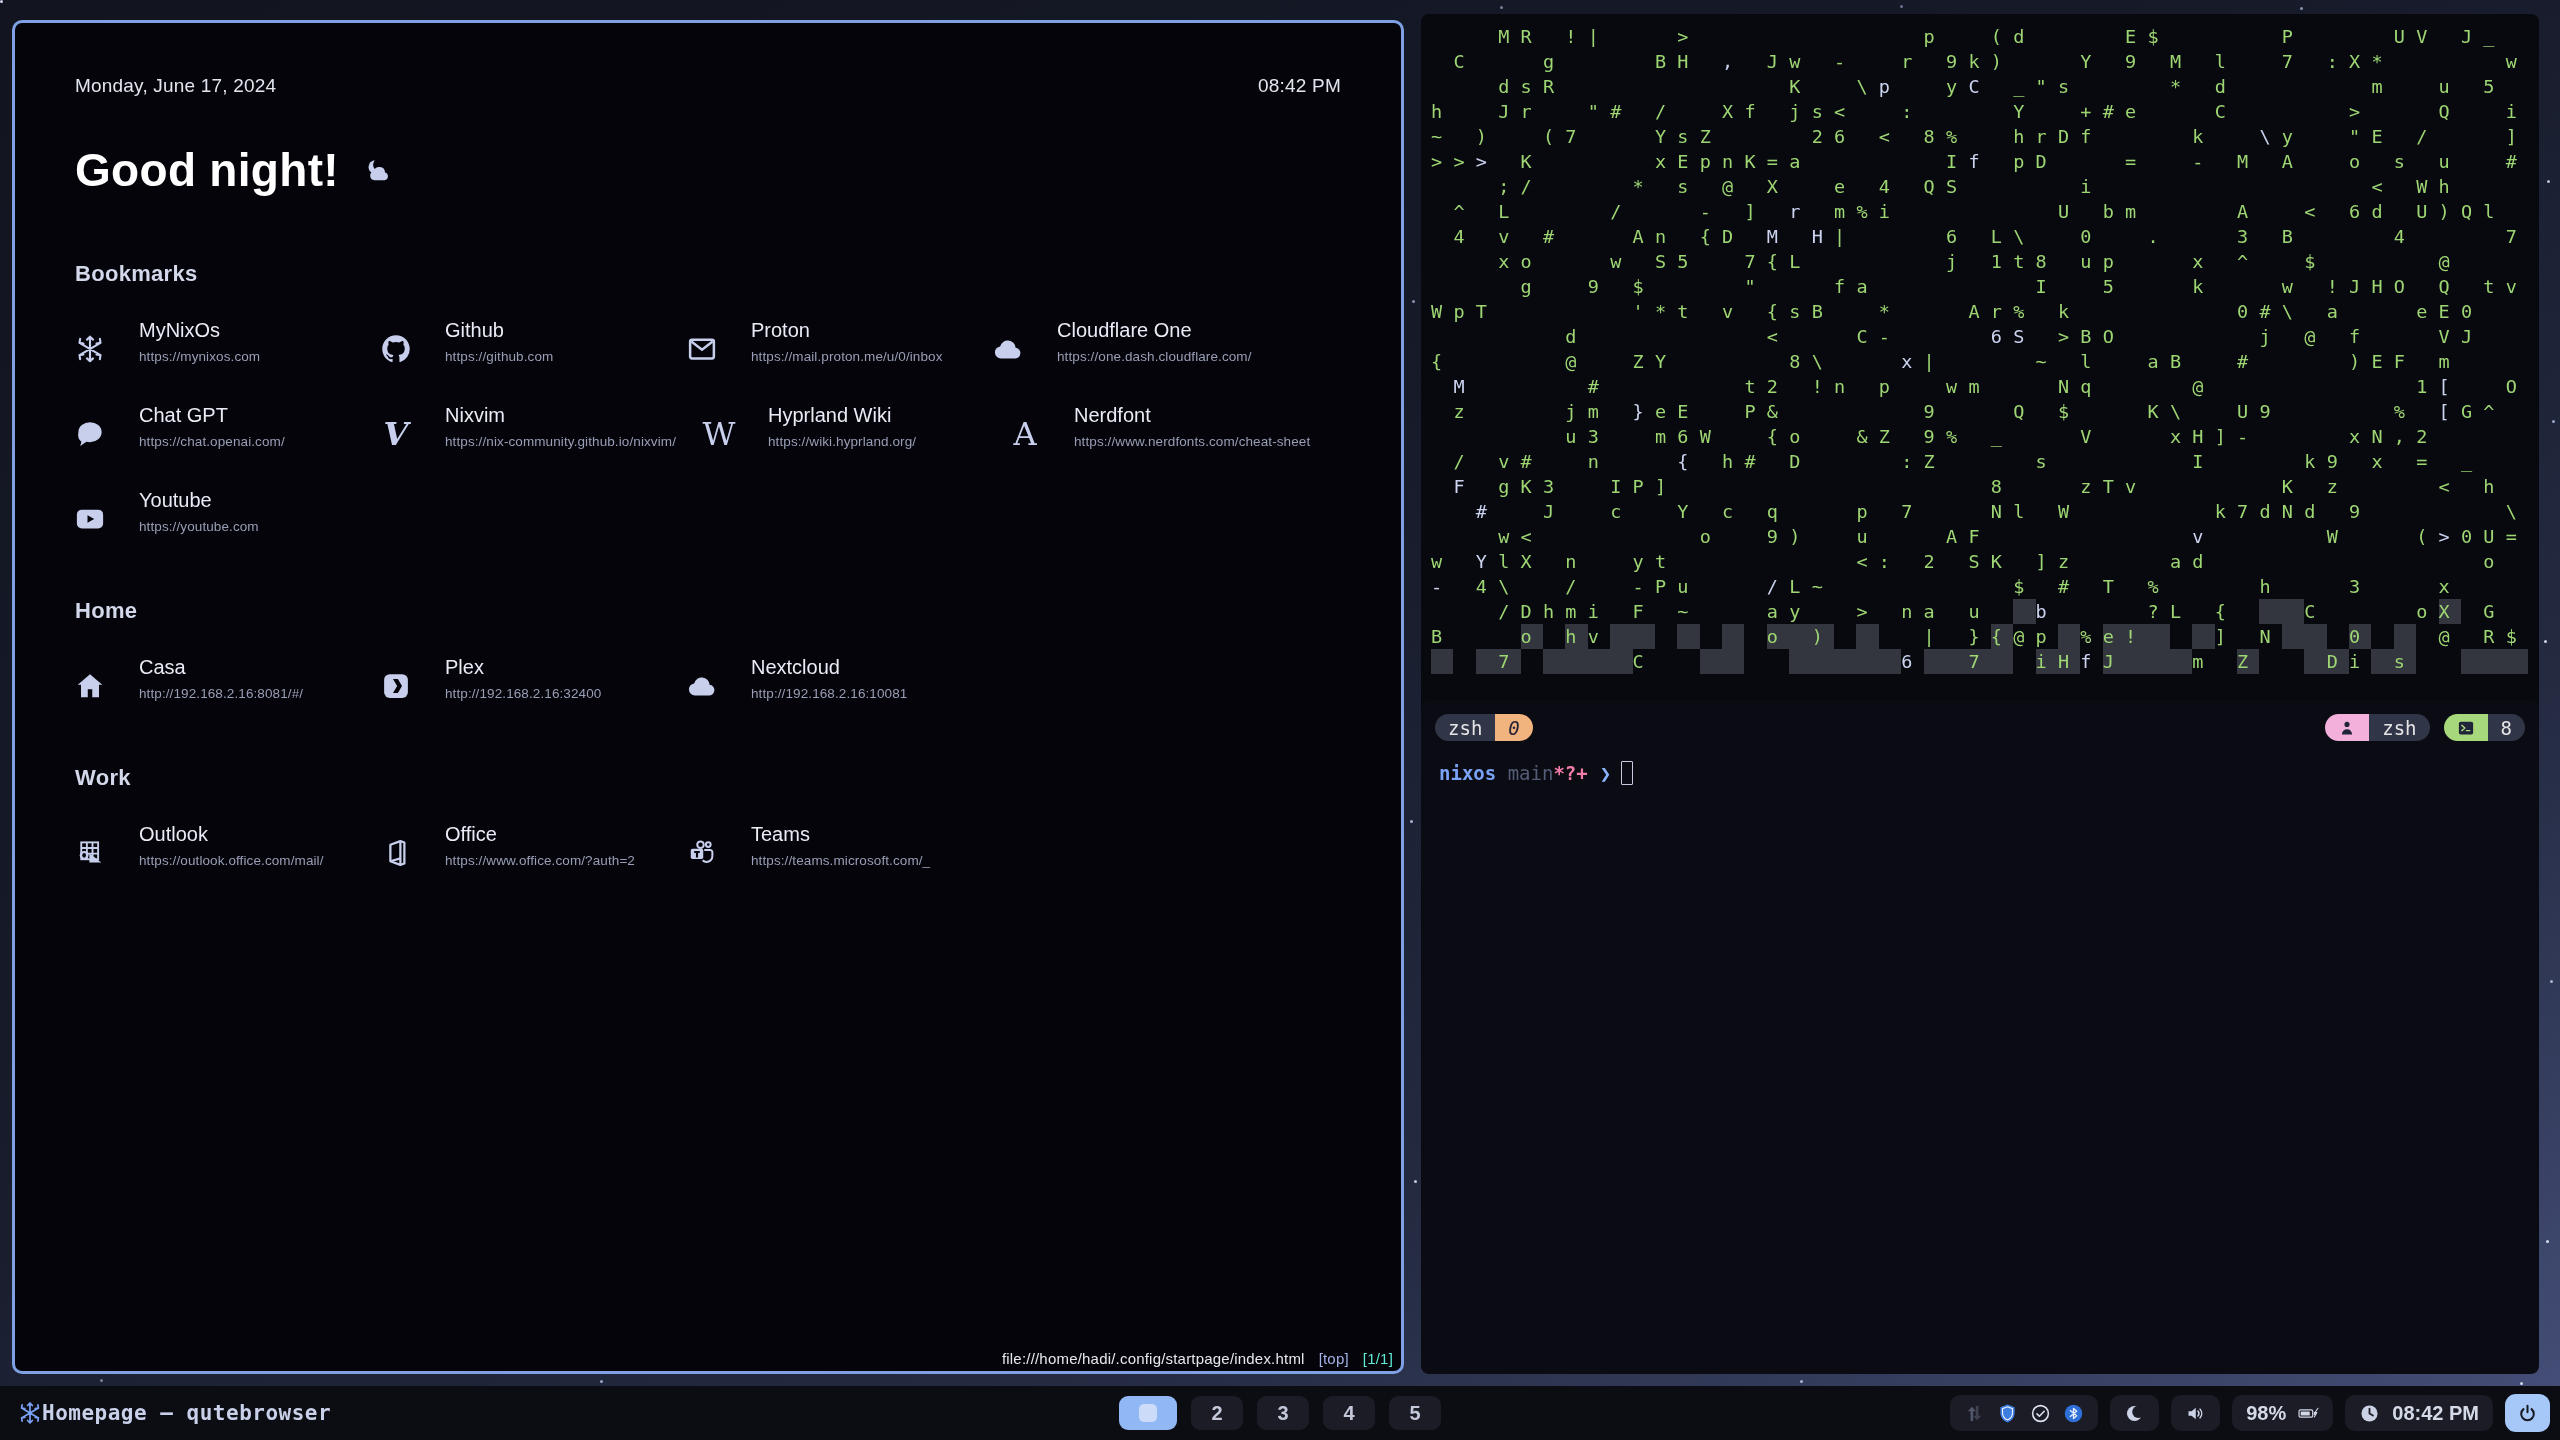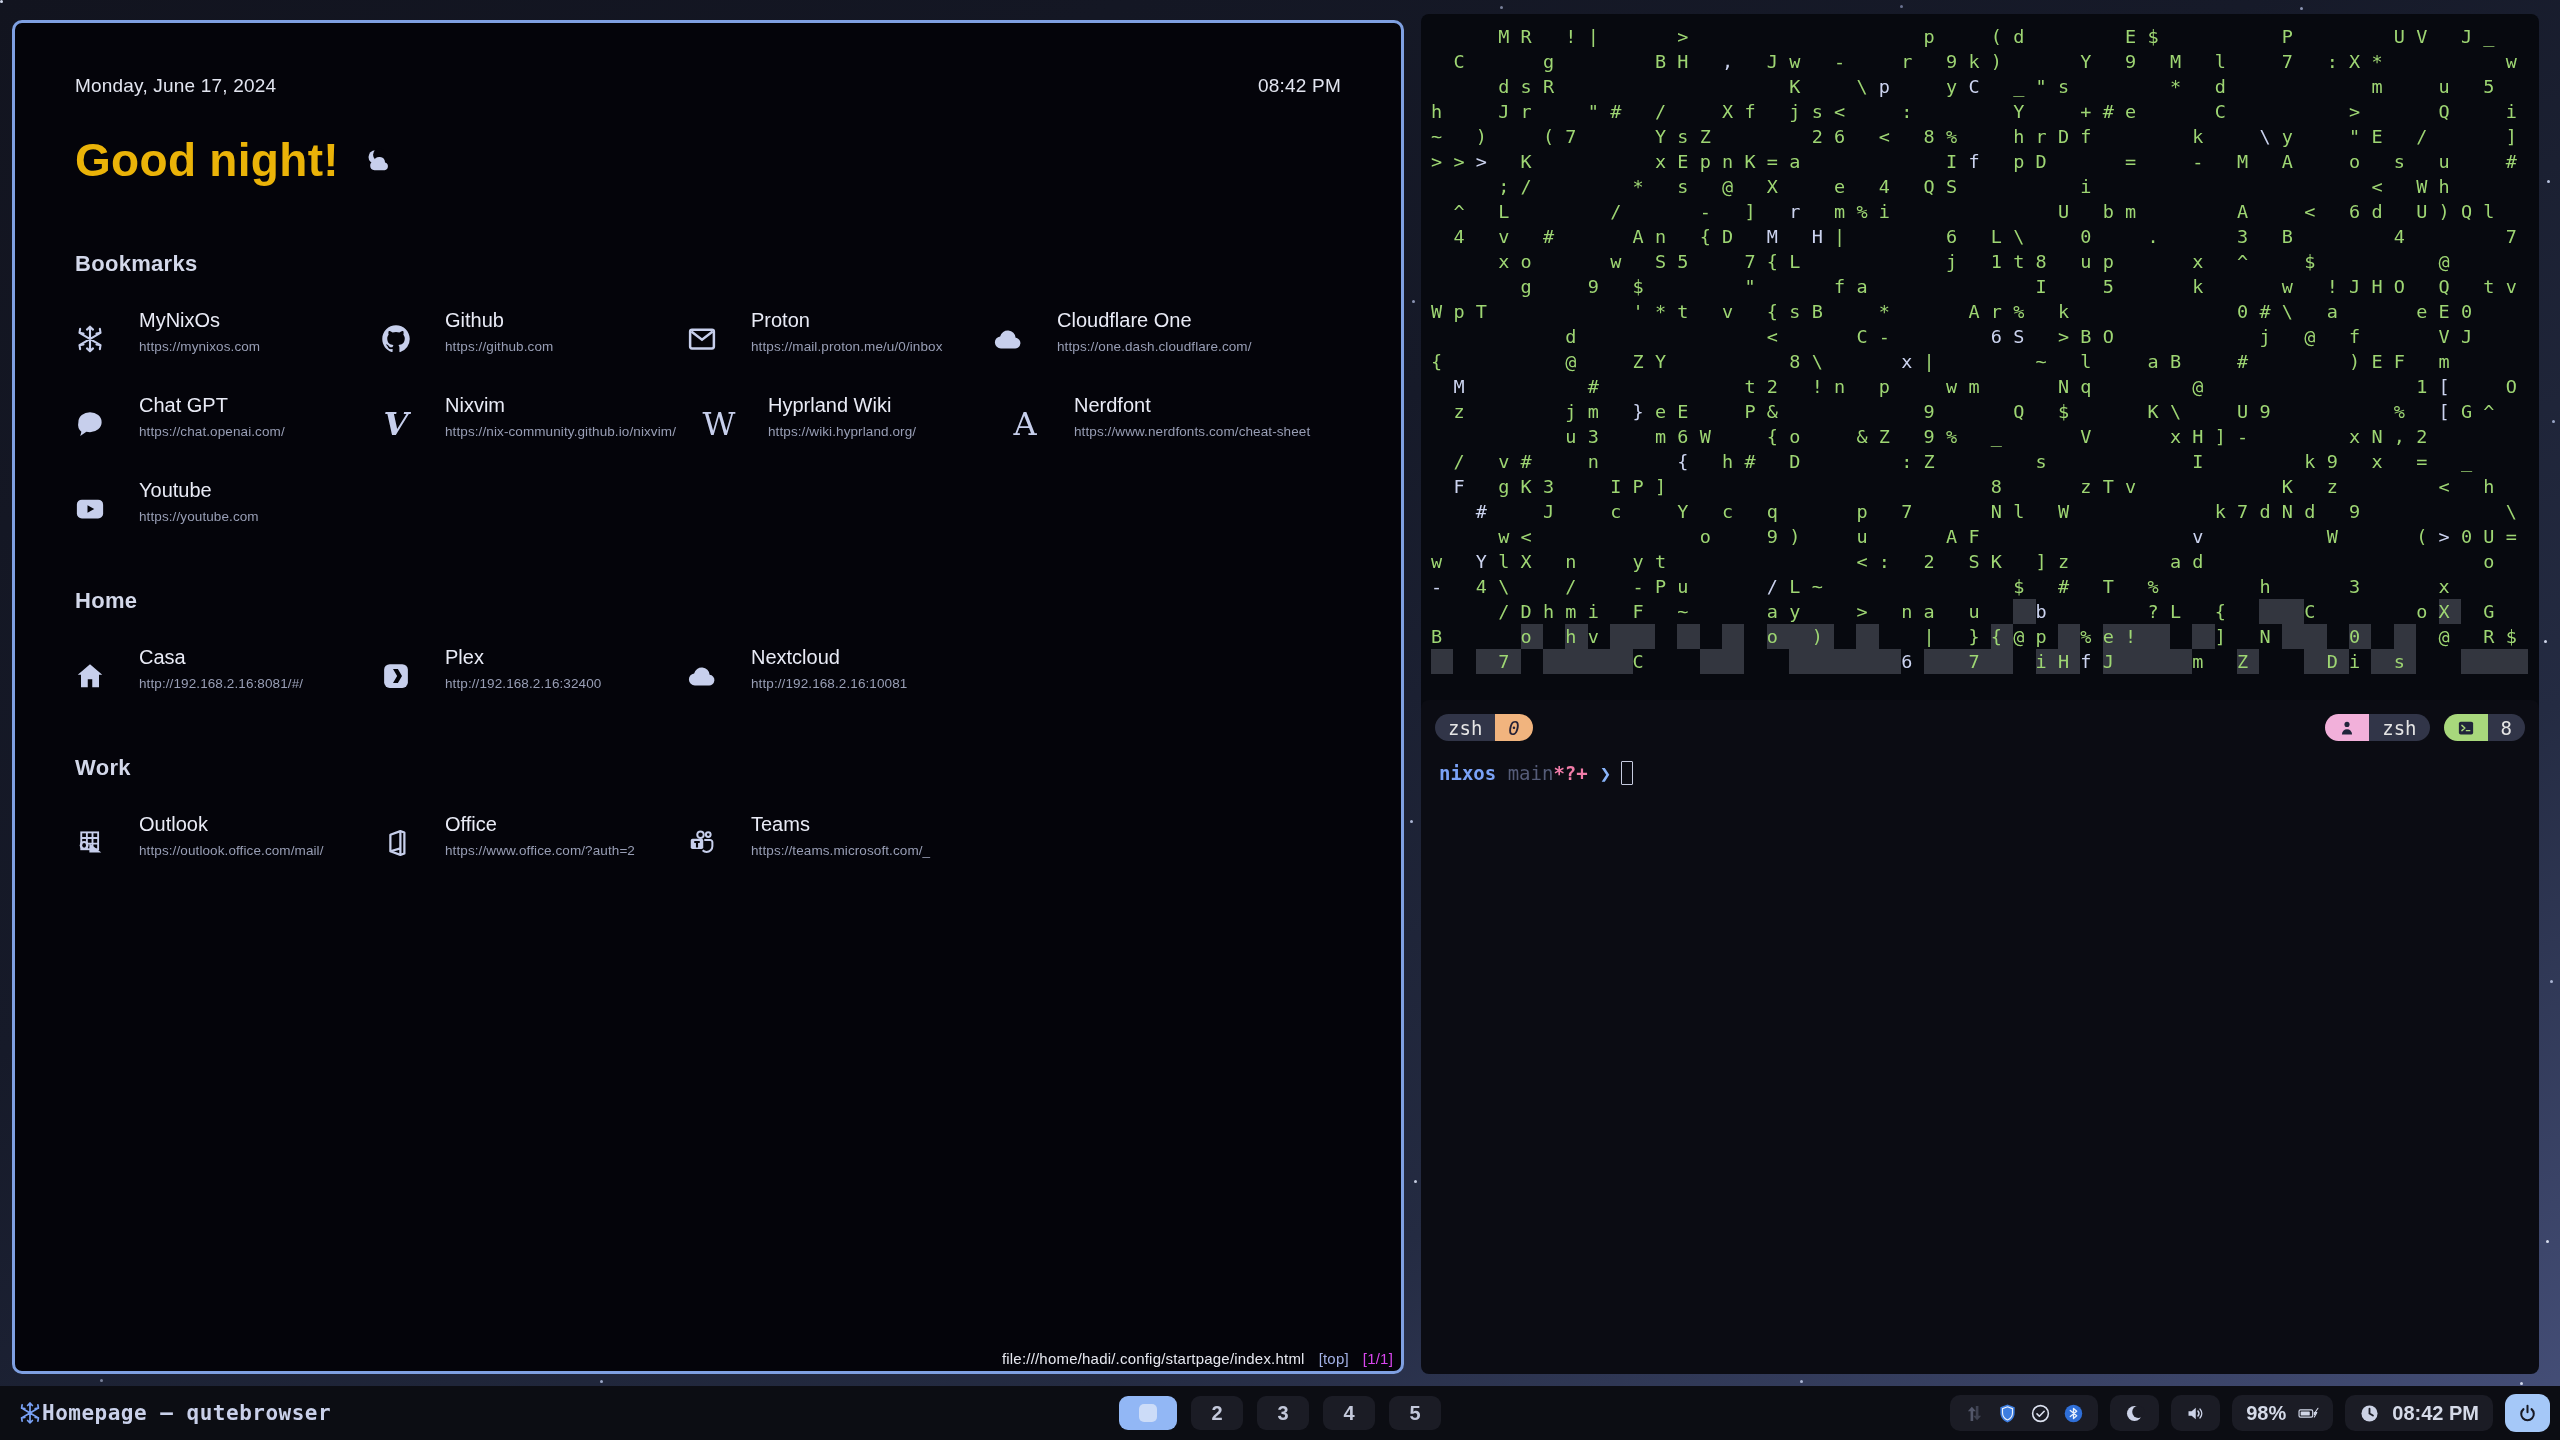--- a/index.html
+++ b/index.html
@@ -17,39 +17,39 @@
       1414px 1180px #c2cade, 2100px 690px #78809a, 1700px 684px #78809a, 2420px 688px #8a94b2,
       1500px 6px #78809a, 1900px 5px #6a7290, 2300px 7px #8a94b2, 600px 1380px #9aa6c6,
       1800px 1380px #aab4d2, 2520px 1382px #cfd6ea, 100px 1379px #78809a; }
 
   
   .qb-window { position:absolute; left:12px; top:20px; width:1392px; height:1354px;
     background:#04040a; border:3px solid #7fa0e2; border-radius:10px; overflow:hidden; }
   .sp-content { padding:52px 60px 0 60px; }
   .sp-header { display:flex; justify-content:space-between; align-items:flex-start;
     font-size:19px; color:#e2e5f0; letter-spacing:.2px; }
-  .sp-greeting { margin-top:36px; font-size:46px; font-weight:700; color:#eab308;
+  .sp-greeting { margin-top:46px; font-size:46px; font-weight:700; color:#ffffff;
     display:flex; align-items:center; gap:14px; letter-spacing:.3px; }
   .sp-greeting svg { width:52px; height:40px; }
   .sp-section { margin-top:64px; }
   .sp-section-title { font-size:22px; font-weight:700; color:#d3d8ea; letter-spacing:.3px; }
   .sp-items { margin-top:32px; display:flex; flex-wrap:wrap; gap:40px 28px; }
   .sp-item { min-width:278px; display:flex; align-items:flex-end; gap:34px; cursor:pointer; }
   .sp-icon { width:30px; height:30px; flex:0 0 30px; color:#c7cfec; display:flex;
     align-items:center; justify-content:center; }
   .sp-icon svg { width:30px; height:30px; }
   .sp-icon .glyph { font-family:"DejaVu Serif",serif; font-size:32px; line-height:30px; color:#c7cfec; }
   .sp-icon .glyph.italic { font-style:italic; font-weight:700; }
   .sp-text { display:flex; flex-direction:column; }
   .sp-name { font-size:20px; color:#e9ebf6; font-weight:400; }
   .sp-url { font-size:13.5px; color:#989eb5; margin-top:7px; letter-spacing:.1px; }
   .qb-statusbar { position:absolute; right:8px; bottom:4px; font-size:15px;
     color:#e6e8f0; letter-spacing:.2px; }
   .qb-statusbar .scrollpos { color:#a3b2e6; margin-left:14px; }
-  .qb-statusbar .tabidx { color:#d946ef; margin-left:14px; }
+  .qb-statusbar .tabidx { color:#5eead4; margin-left:14px; }
 
   
   .term-matrix { position:absolute; left:1421px; top:14px; width:1118px; height:796px;
     background:#07090f; border-radius:8px; overflow:hidden; padding:10px 0 0 10px; }
   .mx-row { white-space:nowrap; height:25px; line-height:25px;
     font-family:"DejaVu Sans Mono",monospace; font-size:18.5px; }
   .mx-cell { display:inline-block; width:22.4px; height:25px; color:#9ed673; vertical-align:top; }
   .mx-cell.head { color:#ccd4f0; }
   .mx-cell.bgc { background:#33363f; }
 

